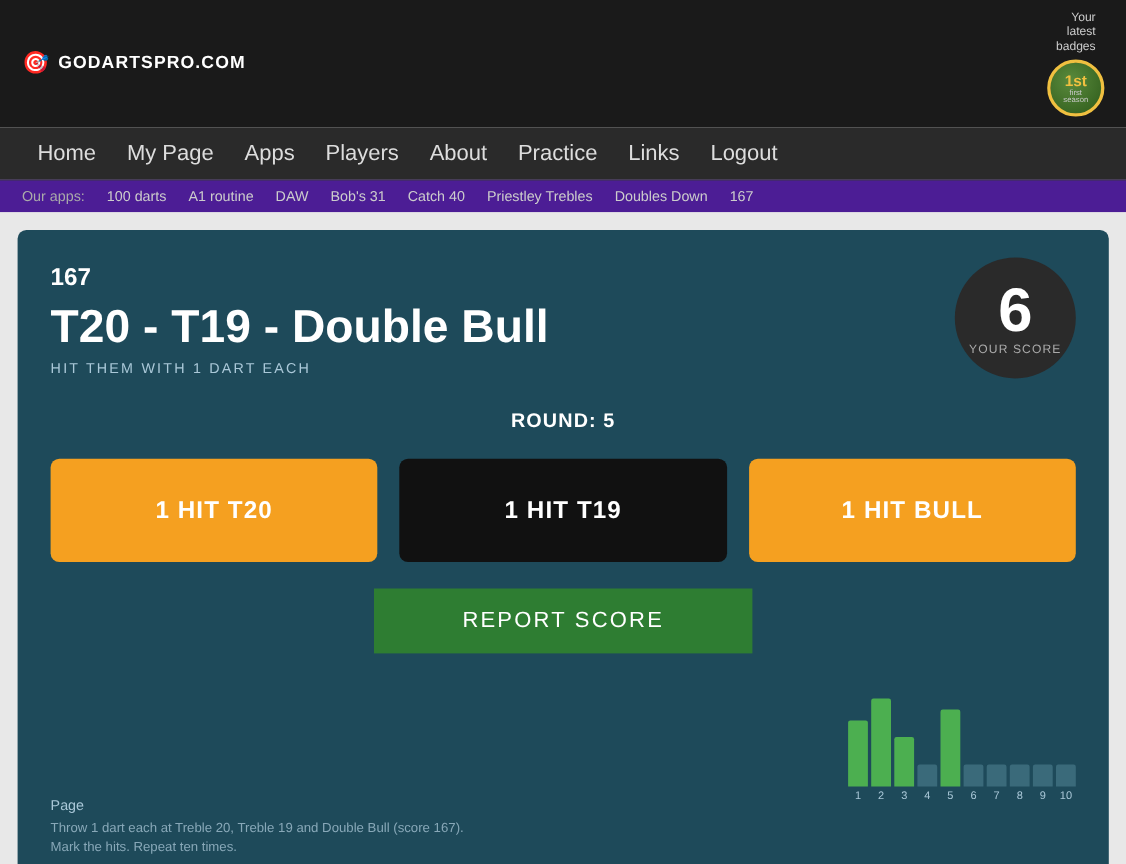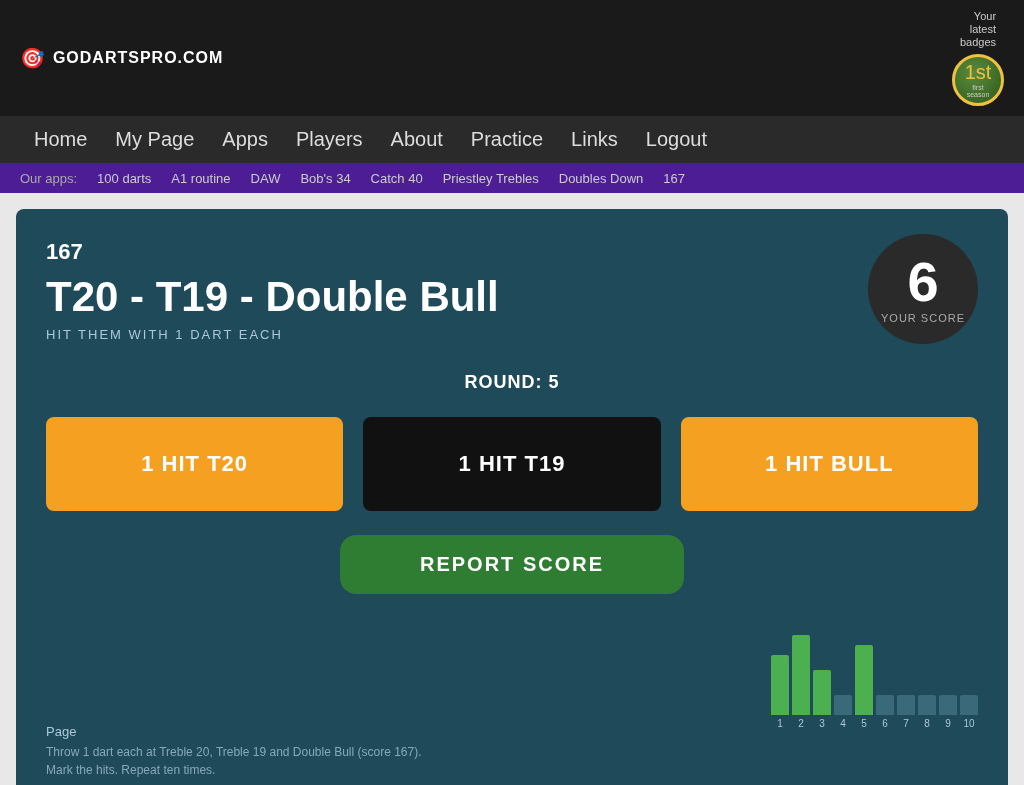--- a/index.html
+++ b/index.html
@@ -6,21 +6,21 @@
     body { font-family: Arial, sans-serif; background: #f0f0f0; width: 1024px; }
 
     
     .header { background: #1a1a1a; padding: 10px 20px; display: flex; align-items: center; justify-content: space-between; }
     .logo { display: flex; align-items: center; gap: 8px; }
     .logo-icon { color: white; font-size: 20px; }
     .logo-text { color: white; font-weight: bold; font-size: 16px; letter-spacing: 1px; }
     .badges-area { display: flex; flex-direction: column; align-items: center; gap: 4px; }
     .badges-label { color: #ccc; font-size: 11px; text-align: right; line-height: 1.2; }
     .badge-circle { width: 52px; height: 52px; border-radius: 50%; background: radial-gradient(circle at 40% 35%, #5a8a3c, #2d5a1a); border: 3px solid #f0c040; display: flex; flex-direction: column; align-items: center; justify-content: center; color: white; font-size: 8px; text-align: center; }
-    .badge-circle .badge-rank { font-size: 20px; font-weight: normal; color: #f0c040; }
+    .badge-circle .badge-rank { font-size: 14px; font-weight: bold; color: #f0c040; }
     .badge-circle .badge-sub { font-size: 7px; color: #ccc; }
 
     
     .nav { background: #2a2a2a; display: flex; align-items: center; padding: 0 20px; }
     .nav-item { color: #ddd; text-decoration: none; padding: 12px 14px; font-size: 20px; display: inline-block; }
 
     
     .sub-nav { background: #4c1d95; border-top: 1px solid #3a3a3a; display: flex; align-items: center; padding: 5px 20px; gap: 4px; }
     .sub-nav-label { color: #aaa; font-size: 13px; margin-right: 8px; }
     .sub-nav-item { color: #ccc; font-size: 13px; padding: 2px 8px; text-decoration: none; }
@@ -38,21 +38,21 @@
     .score-label { font-size: 11px; color: #aaa; letter-spacing: 1px; margin-top: 2px; }
 
     .round-label { text-align: center; font-size: 18px; font-weight: bold; color: white; letter-spacing: 1px; margin-bottom: 24px; }
 
     .buttons-row { display: flex; gap: 20px; margin-bottom: 24px; }
     .hit-btn { flex: 1; padding: 34px 10px; border-radius: 8px; border: none; font-size: 22px; font-weight: bold; cursor: pointer; text-transform: uppercase; letter-spacing: 1px; }
     .hit-btn-orange { background: #f5a020; color: white; }
     .hit-btn-dark { background: #111; color: white; }
 
     .report-row { display: flex; justify-content: center; margin-bottom: 30px; }
-    .report-btn { background: #2e7d32; color: white; border: none; padding: 18px 80px; font-size: 20px; font-weight: bold; letter-spacing: 2px; border-radius: 16px; cursor: pointer; text-transform: uppercase; }
+    .report-btn { background: #2e7d32; color: white; border: none; padding: 18px 80px; font-size: 20px; font-weight: normal; letter-spacing: 2px; border-radius: 0; cursor: pointer; text-transform: uppercase; }
 
     
     .chart-area { position: absolute; bottom: 70px; right: 30px; display: flex; align-items: flex-end; gap: 3px; }
     .chart-bar-wrapper { display: flex; flex-direction: column; align-items: center; gap: 3px; }
     .chart-bar { width: 18px; background: #3a6a7a; border-radius: 2px 2px 0 0; }
     .chart-bar.filled { background: #4CAF50; }
     .chart-x-label { font-size: 10px; color: #aac8d8; }
 
     
     .rules-area { position: absolute; bottom: 20px; left: 30px; }
@@ -85,21 +85,21 @@
   <a class="nav-item">Practice</a>
   <a class="nav-item">Links</a>
   <a class="nav-item">Logout</a>
 </div>
 
 <div class="sub-nav">
   <span class="sub-nav-label">Our apps:</span>
   <a class="sub-nav-item">100 darts</a>
   <a class="sub-nav-item">A1 routine</a>
   <a class="sub-nav-item">DAW</a>
-  <a class="sub-nav-item">Bob's 34</a>
+  <a class="sub-nav-item">Bob's 31</a>
   <a class="sub-nav-item">Catch 40</a>
   <a class="sub-nav-item">Priestley Trebles</a>
   <a class="sub-nav-item">Doubles Down</a>
   <a class="sub-nav-item">167</a>
 </div>
 
 <div class="main">
   <div class="game-card">
 
     <div class="game-label">167</div>

